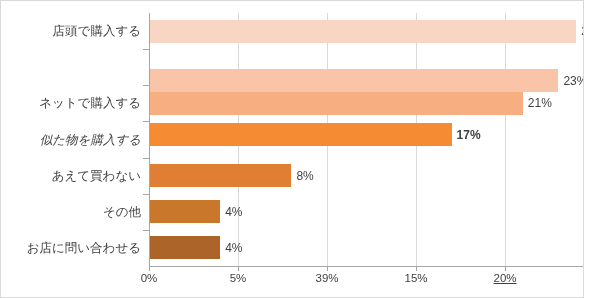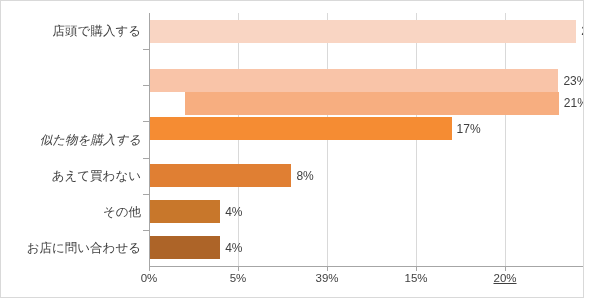--- a/index.html
+++ b/index.html
@@ -127,20 +127,21 @@
     line-height: 1;
   }
 </style>
 </head>
 <body>
 
 <div id="chart-root">
 
   <div class="cat-labels">
     <div class="cat-label" style="top: 12.0714px;">店頭で購入する</div>
+    <div class="cat-label" style="top: 84.3571px;">ネットで購入する</div>
     <div class="cat-label" style="top: 120.5px; font-style: italic;">似た物を購入する</div>
     <div class="cat-label" style="top: 156.643px;">あえて買わない</div>
     <div class="cat-label" style="top: 228.929px;">お店に問い合わせる</div>
     <div class="cat-label" style="top: 192.786px;">その他</div>
   </div>
 
   <div class="plot">
     <div class="gridlines">
         <div class="gridline" style="left: 89px;"></div>
         <div class="gridline" style="left: 178px;"></div>
@@ -150,25 +151,25 @@
       </div>
     <div class="rows">
       <div class="row" style="top: 6.57143px; height: 23px;">
         <div class="bar" style="width: 427.2px; background: rgb(249, 213, 195);"></div>
         <div class="bar-value">24%</div>
       </div>
       <div class="row" style="top: 56px; height: 23px;">
         <div class="bar" style="width: 409.4px; background: rgb(249, 196, 168);"></div>
         <div class="bar-value">23%</div>
       </div>
-      <div class="row" style="top: 78.8571px; height: 23px; padding-left: 36px;">
+      <div class="row" style="top: 78.8571px; height: 23px;">
         <div class="bar" style="width: 373.8px; background: rgb(247, 174, 128);"></div>
         <div class="bar-value">21%</div>
       </div>
-      <div class="row" style="top: 104px; height: 23px;">
+      <div class="row" style="top: 110px; height: 23px; font-weight: bold;">
         <div class="bar" style="width: 302.6px; background: rgb(245, 140, 51);"></div>
         <div class="bar-value">17%</div>
       </div>
       <div class="row" style="top: 151.143px; height: 23px;">
         <div class="bar" style="width: 142.4px; background: rgb(224, 127, 51);"></div>
         <div class="bar-value">8%</div>
       </div>
       <div class="row" style="top: 187.286px; height: 23px;">
         <div class="bar" style="width: 71.2px; background: rgb(200, 119, 43);"></div>
         <div class="bar-value">4%</div>

